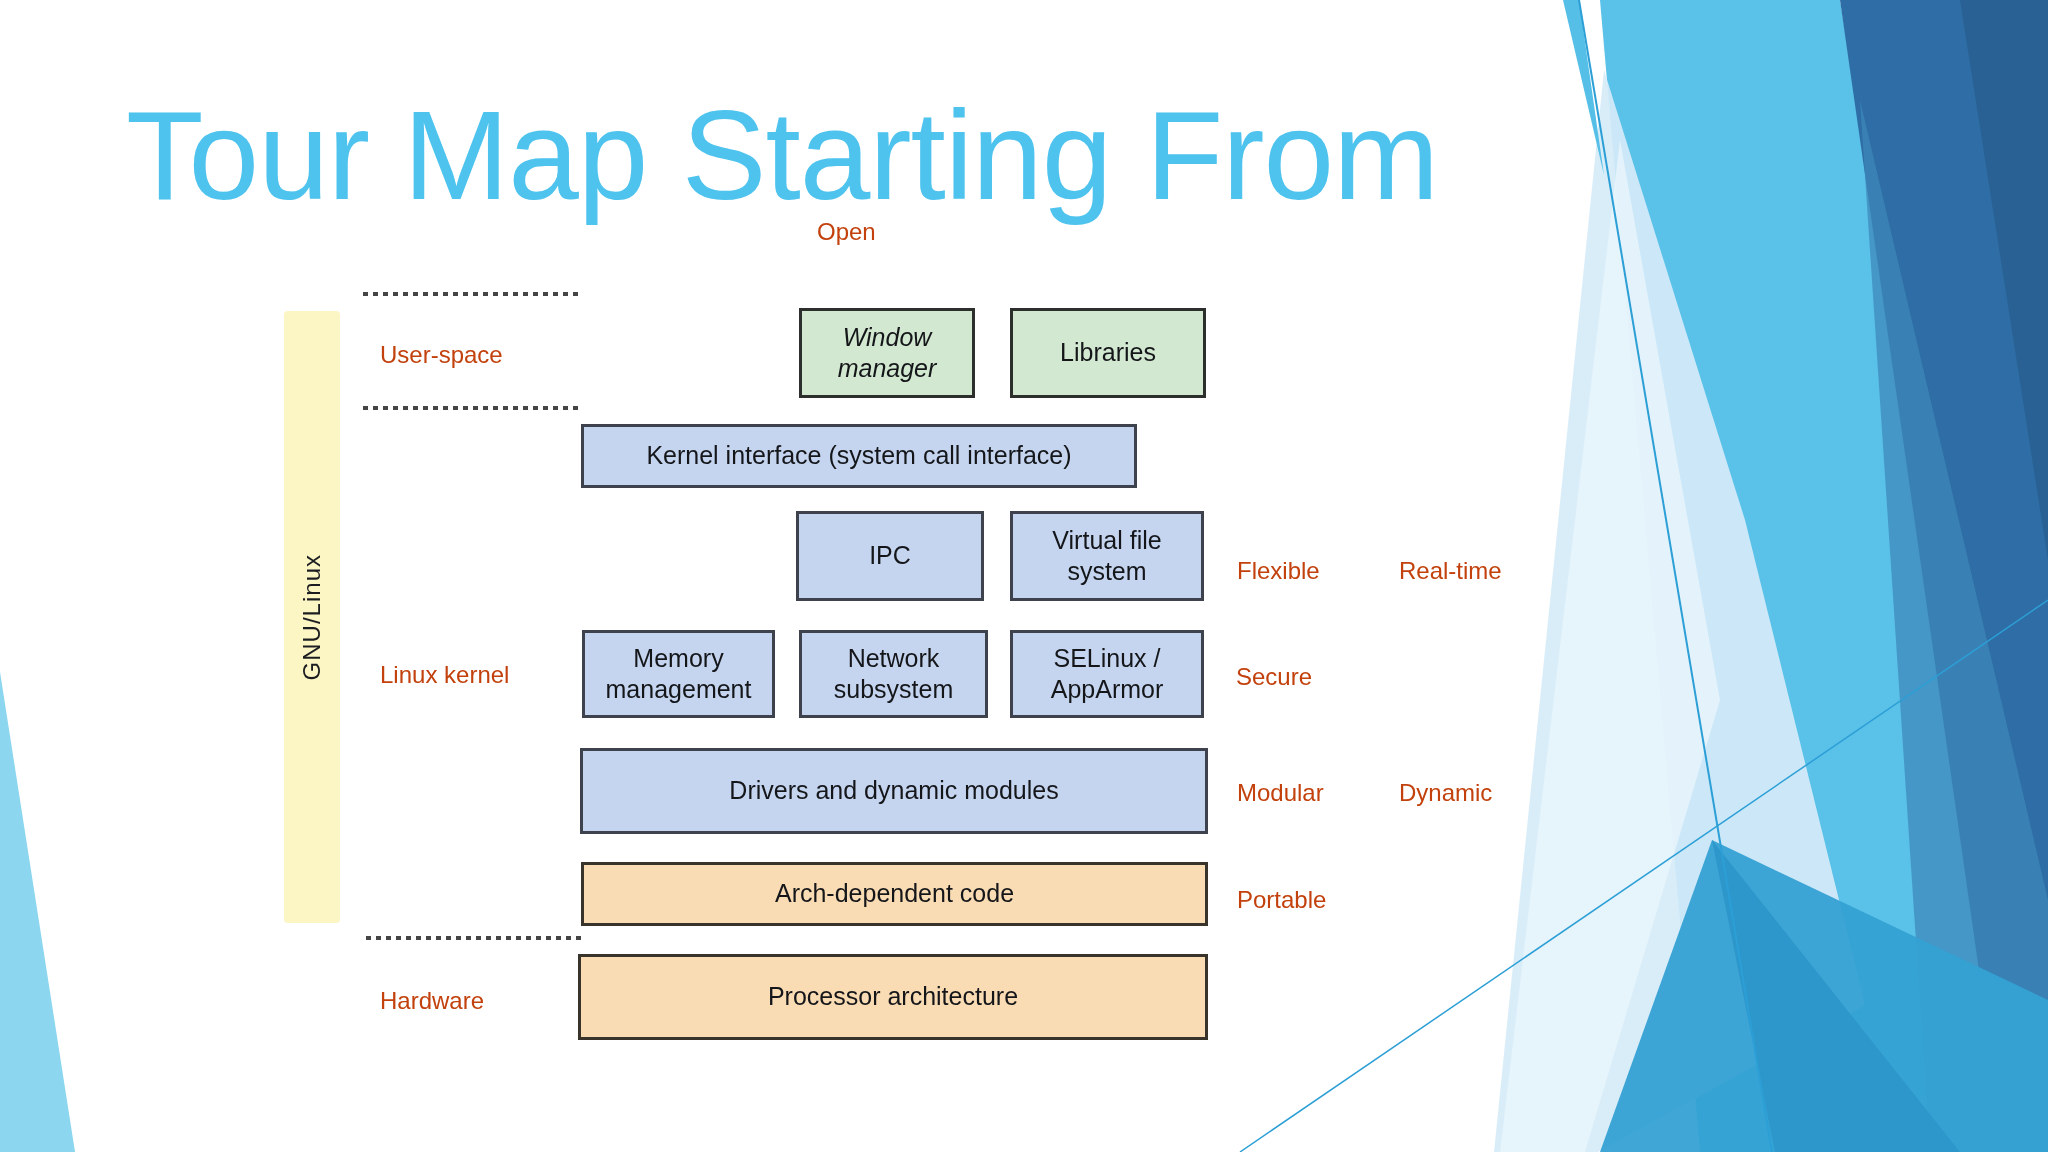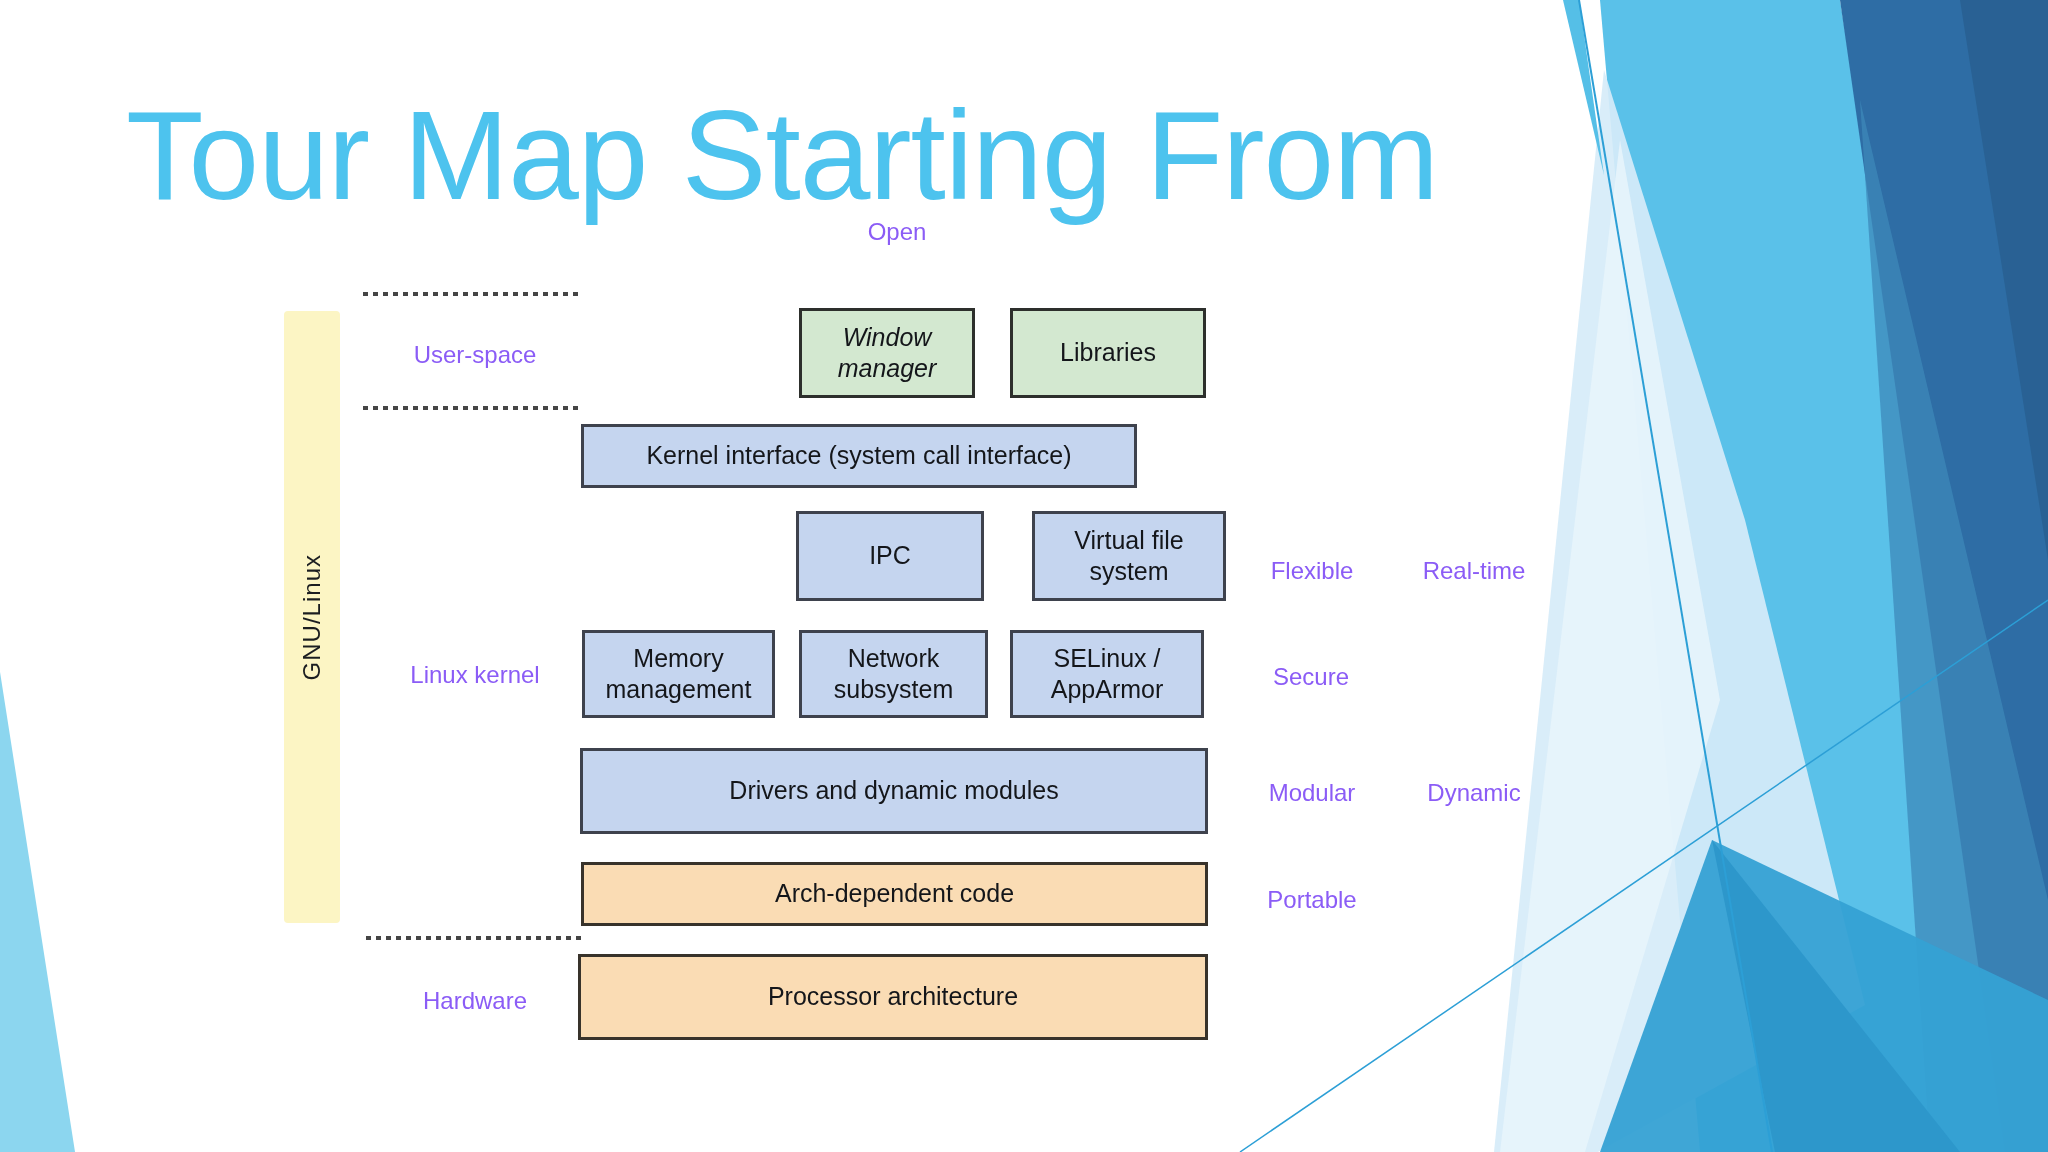--- a/index.html
+++ b/index.html
@@ -12,22 +12,21 @@
     color:#1b1d20;
   }
   #decor{position:absolute;left:0;top:0;width:2048px;height:1152px;z-index:0;}
   .slide-title{
     position:absolute;left:126px;top:92px;z-index:2;
     font-size:127px;line-height:1;letter-spacing:-1px;
     color:#4dc3ee;white-space:nowrap;
   }
   .lbl{
     position:absolute;z-index:2;
-    font-size:24px;line-height:1.15;color:#8b5cf6;
-    text-align:center;
+    font-size:24px;line-height:1.15;color:#c2410c;
   }
   .box{
     position:absolute;z-index:2;
     box-sizing:border-box;
     display:flex;align-items:center;justify-content:center;
     text-align:center;
     font-size:25px;line-height:1.25;color:#14161a;
     padding:0 10px;
   }
   .box.green{background:#d3e8d0;border:3px solid #2d2f2c;}
@@ -50,21 +49,21 @@
   .dash1{left:363px;top:292px;width:219px;}
   .dash2{left:363px;top:406px;width:219px;}
   .dash3{left:366px;top:936px;width:216px;}
   
   .b-applications{left:581px;top:308px;width:197px;height:90px;}
   .b-winmgr{left:799px;top:308px;width:176px;height:90px;font-style:italic;}
   .b-libraries{left:1010px;top:308px;width:196px;height:90px;}
   .b-kernel-if{left:581px;top:424px;width:556px;height:64px;}
   .b-procmgmt{left:578px;top:511px;width:178px;height:90px;}
   .b-ipc{left:796px;top:511px;width:188px;height:90px;}
-  .b-vfs{left:1032px;top:511px;width:194px;height:90px;}
+  .b-vfs{left:1010px;top:511px;width:194px;height:90px;}
   .b-memmgmt{left:582px;top:630px;width:193px;height:88px;}
   .b-netsub{left:799px;top:630px;width:189px;height:88px;}
   .b-selinux{left:1010px;top:630px;width:194px;height:88px;}
   .b-drivers{left:580px;top:748px;width:628px;height:86px;}
   .b-arch{left:581px;top:862px;width:627px;height:64px;}
   .b-processor{left:578px;top:954px;width:630px;height:86px;}
   
   .l-open{left:817px;top:218px;width:160px;}
   .l-userspace{left:380px;top:341px;width:190px;}
   .l-linuxkernel{left:380px;top:661px;width:190px;}

